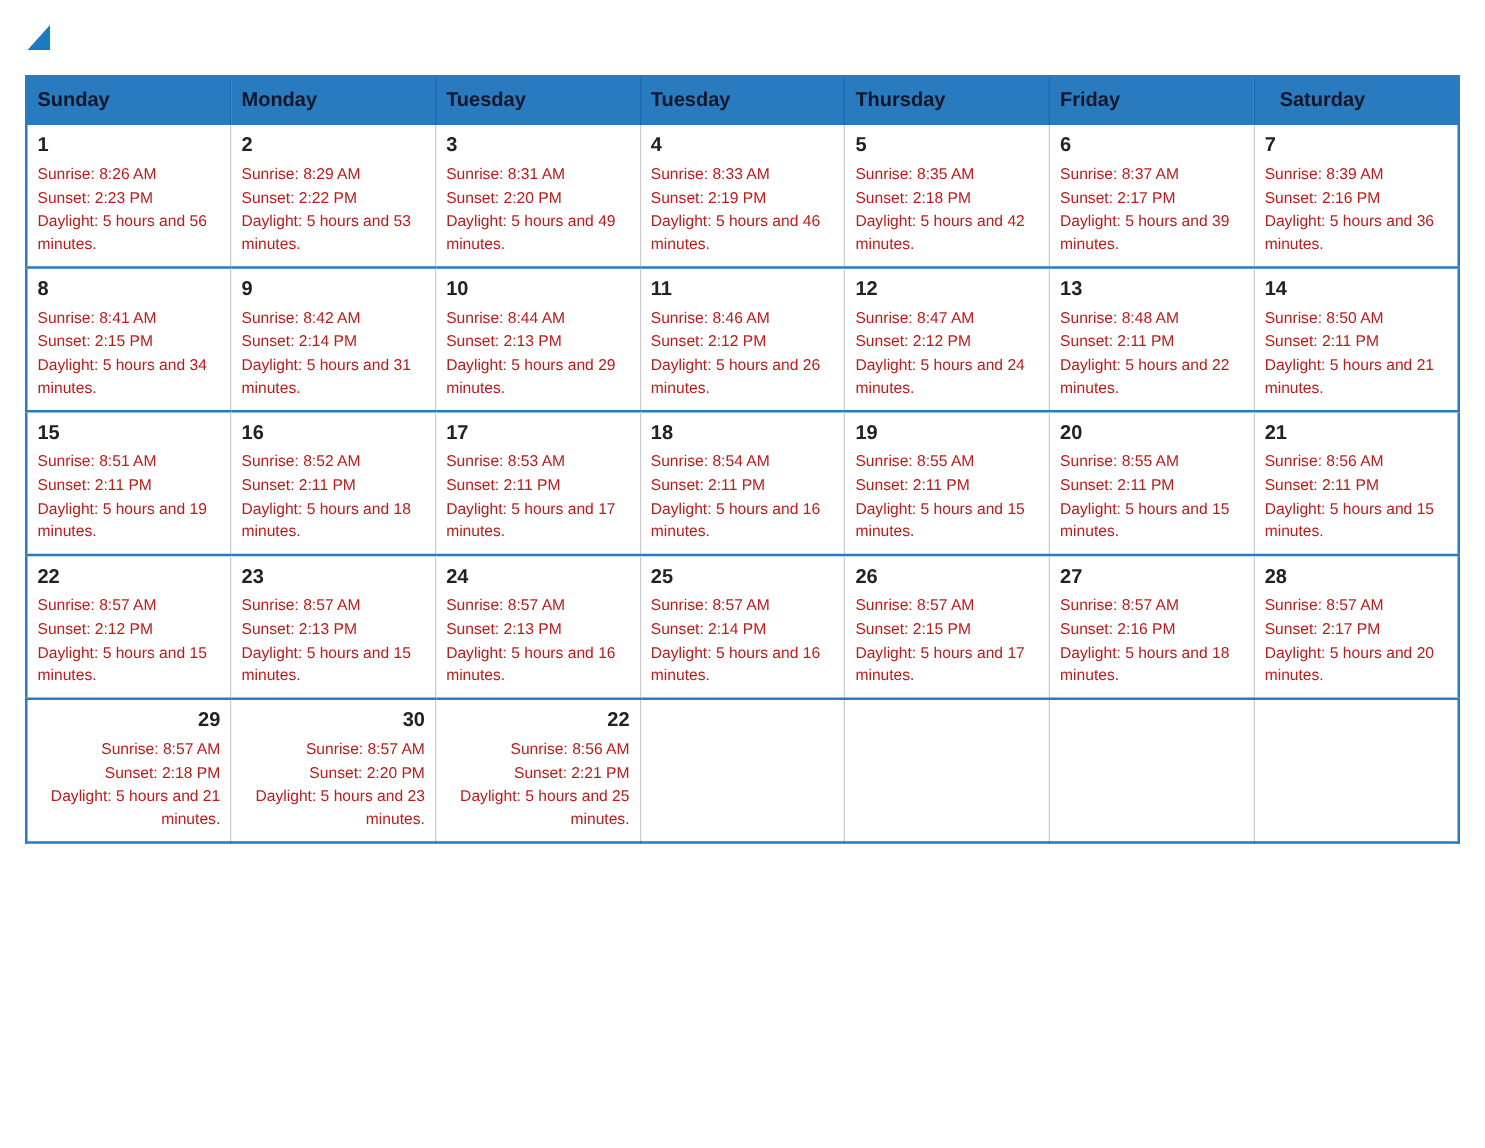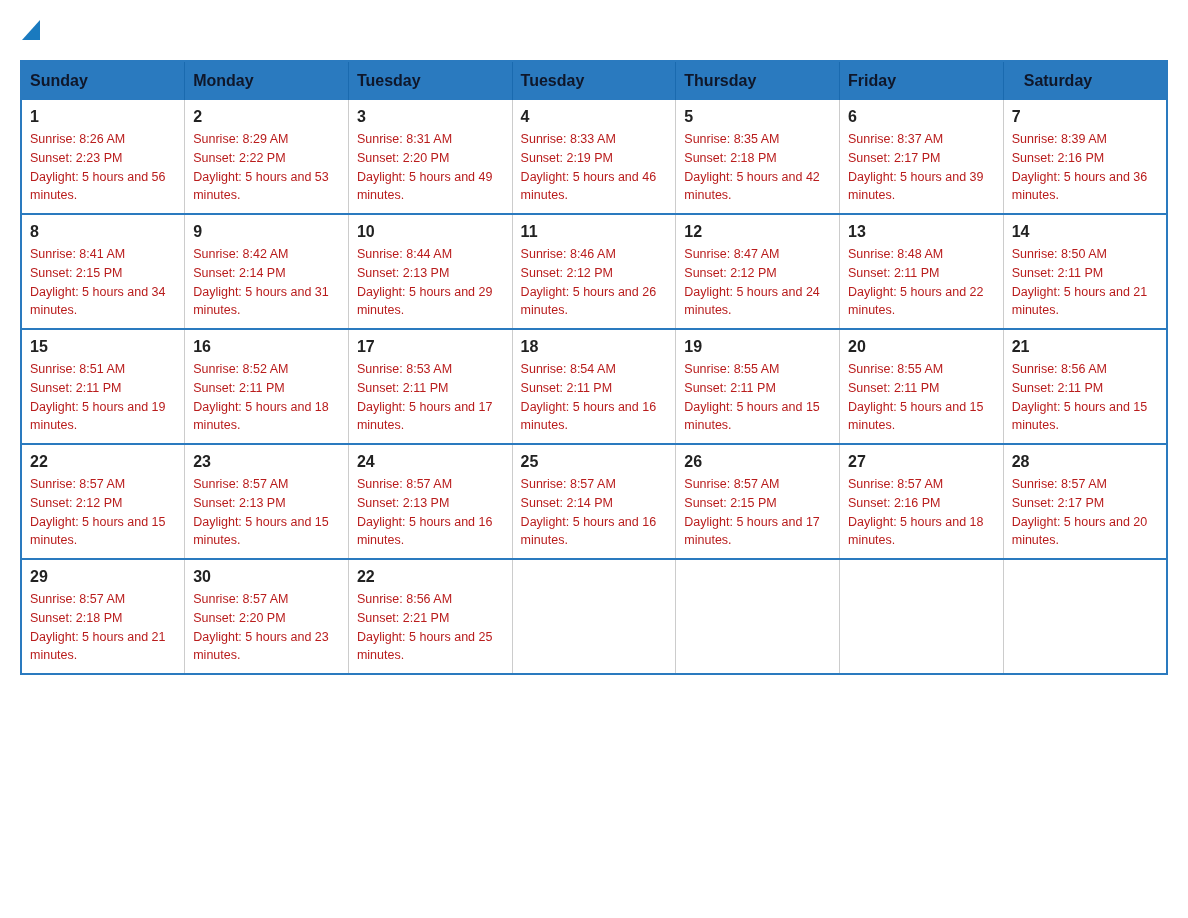--- a/index.html
+++ b/index.html
@@ -60,20 +60,21 @@
       font-size: 13px;
       color: #333;
       width: 14.28%;
       min-height: 90px;
     }
     .calendar td:last-child {
       border-right: none;
     }
     .calendar tr:last-child td {
       border-bottom: none;
+      text-align: right;
     }
     .day-number {
       font-size: 16px;
       font-weight: bold;
       color: #222;
       margin-bottom: 4px;
     }
     .day-info {
       font-size: 12.5px;
       color: #b91c1c;

